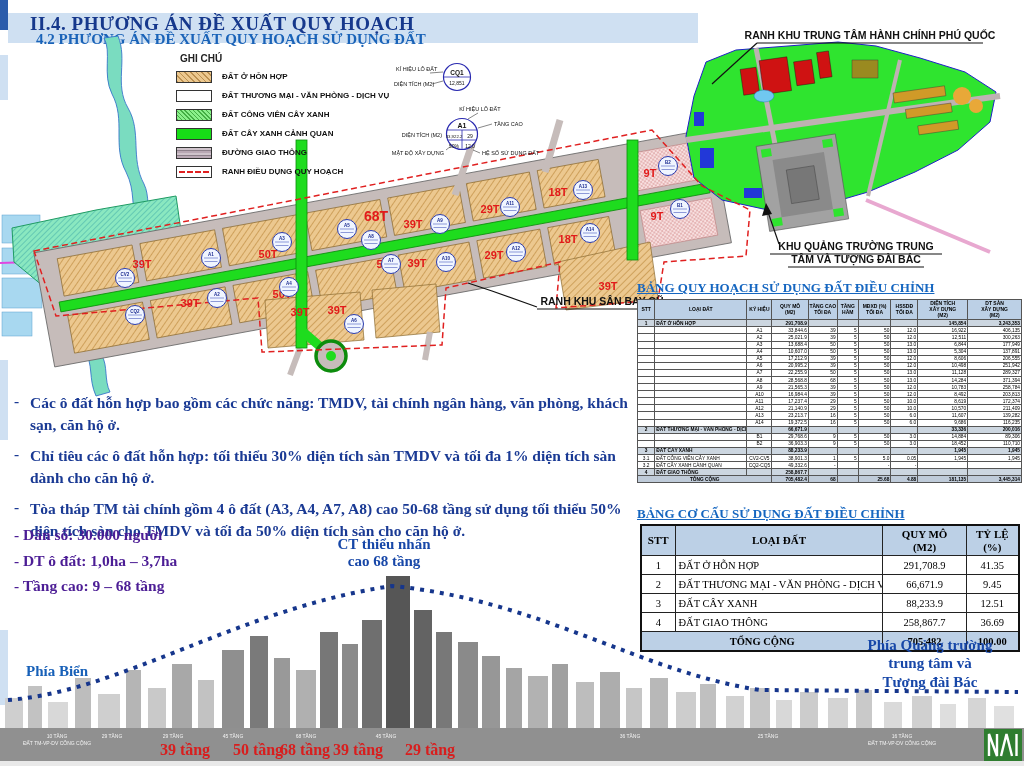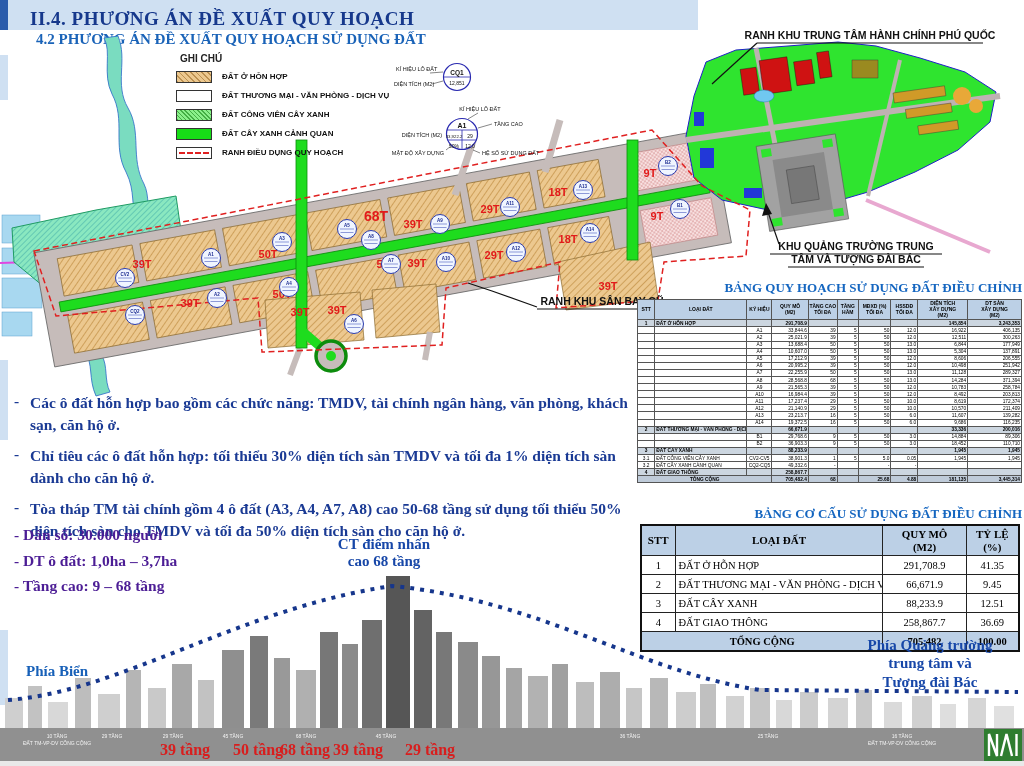--- a/index.html
+++ b/index.html
@@ -3,22 +3,22 @@
 <meta charset="utf-8">
 <style>
   html,body{margin:0;padding:0;background:#fff;}
   .slide{position:relative;width:1024px;height:766px;background:#fff;overflow:hidden;
          font-family:"Liberation Sans",sans-serif;}
   .edge{position:absolute;left:0;width:8px;}
   .edge.e1{top:0;height:30px;background:#2b5cab;}
   .edge.e2{top:55px;height:45px;background:#cfe0f2;}
   .edge.e3{top:360px;height:80px;background:#cfe0f2;}
   .edge.e4{top:630px;height:75px;background:#cfe0f2;}
-  .title-bar{position:absolute;left:8px;top:0;width:690px;height:30px;background:#cfe0f2;
-             display:flex;align-items:flex-end;padding-left:22px;box-sizing:border-box;}
+  .title-bar{position:absolute;left:8px;top:13px;width:690px;height:30px;background:#cfe0f2;
+             display:flex;align-items:flex-start;padding-left:22px;box-sizing:border-box;}
   .title-bar span{font:bold 19px "Liberation Serif",serif;color:#16388c;letter-spacing:.5px;}
   .subtitle{position:absolute;left:36px;top:31px;font:bold 15px "Liberation Serif",serif;color:#1a63b8;}
   .map-svg{position:absolute;left:0;top:28px;width:1024px;height:372px;}
   .sky-svg{position:absolute;left:0;top:560px;width:1024px;height:206px;}
   
   .legend{position:absolute;left:176px;top:53px;width:280px;}
   .lg-title{font:bold 10px "Liberation Sans",sans-serif;color:#222;margin:0 0 3px 4px;}
   .lg-row{display:flex;align-items:center;height:19px;}
   .sw{width:36px;height:12px;border:1px solid #333;margin-right:10px;flex:0 0 auto;box-sizing:border-box;}
   .sw-mixed-residential{background:#ecc88f repeating-linear-gradient(45deg,rgba(150,100,30,.55) 0 1px,transparent 1px 4px);}
@@ -37,21 +37,21 @@
   .b-m{width:16px;flex:0 0 auto;font:bold 15.5px "Liberation Serif",serif;color:#1a3a94;}
   .b-t{font:bold 15.5px "Liberation Serif",serif;color:#1a3a94;line-height:1.42;}
   .stats{position:absolute;left:14px;top:526px;width:340px;}
   .st-row{font:bold 15.5px "Liberation Serif",serif;color:#4c1d95;margin-bottom:7.5px;}
   .ct-label{position:absolute;left:302px;top:536px;width:164px;text-align:center;
             font:bold 15px "Liberation Serif",serif;color:#1747a8;line-height:1.15;}
   .sea-label{position:absolute;left:26px;top:663px;font:bold 15px "Liberation Serif",serif;color:#1760b8;}
   .footer-note{position:absolute;left:828px;top:636px;width:204px;text-align:center;
                font:bold 15px "Liberation Serif",serif;color:#1747a8;line-height:1.22;}
   
-  .t-title{position:absolute;width:385px;text-align:right;font:bold 13px "Liberation Serif",serif;color:#1566c0;}
+  .t-title{position:absolute;width:385px;text-align:left;font:bold 13px "Liberation Serif",serif;color:#1566c0;text-decoration:underline;}
   #t1-title{left:637px;top:280px;}
   #t2-title{left:637px;top:506px;}
   table{border-collapse:collapse;table-layout:fixed;}
   .t1{position:absolute;left:637px;top:299px;width:385px;background:#fff;border:1.2px solid #222;}
   .t1 th,.t1 td{border:0.5px solid #555;overflow:hidden;}
   .t1 th{background:#bcd0e6;font:bold 5px "Liberation Sans",sans-serif;white-space:pre-line;
          text-align:center;padding:1px 0;line-height:1.15;}
   .t1 td{font:4.8px "Liberation Sans",sans-serif;height:6.1px;padding:0 1px;white-space:nowrap;}
   .t1 td.n{text-align:right;}
   .t1 td.c{text-align:center;}
@@ -400,20 +400,24 @@
         </div>
         <div class="lg-row">
           <span class="sw sw-park"></span>
           <span class="lg-label">ĐẤT CÔNG VIÊN CÂY XANH</span>
         </div>
         <div class="lg-row">
           <span class="sw sw-landscape-green"></span>
           <span class="lg-label">ĐẤT CÂY XANH CẢNH QUAN</span>
         </div>
         <div class="lg-row">
+          <span class="sw sw-road"></span>
+          <span class="lg-label">ĐƯỜNG GIAO THÔNG</span>
+        </div>
+        <div class="lg-row">
           <span class="sw sw-boundary"></span>
           <span class="lg-label">RANH ĐIỀU DỤNG QUY HOẠCH</span>
         </div>
       </div>
   </div>
 
   <div class="bullets" id="bullets">
       <div class="b-row">
         <span class="b-m">-</span>
         <span class="b-t">Các ô đất hỗn hợp bao gồm các chức năng: TMDV, tài chính ngân hàng, văn phòng, khách sạn, căn hộ ở.</span>
@@ -427,21 +431,21 @@
         <span class="b-t">Tòa tháp TM tài chính gồm 4 ô đất (A3, A4, A7, A8) cao 50-68 tầng sử dụng tối thiểu 50% diện tích sàn cho TMDV và tối đa 50% diện tích sàn cho căn hộ ở.</span>
       </div>
     </div>
   <div class="stats" id="stats">
       <div class="st-row">- Dân số: 30.000 người</div>
       <div class="st-row">- DT ô đất: 1,0ha – 3,7ha</div>
       <div class="st-row">- Tầng cao: 9 – 68 tầng</div>
     </div>
 
   <div class="ct-label">
-    <div>CT điểm nhấn</div>
+    <div>CT thiểu nhấn</div>
     <div>cao 68 tầng</div>
   </div>
   <div class="sea-label">Phía Biển</div>
 
   <div class="t-title" id="t1-title">BẢNG QUY HOẠCH SỬ DỤNG ĐẤT ĐIỀU CHỈNH</div>
   <table class="t1">
     <colgroup id="t1-cols">
         <col style="width: 4.5%;">
         <col style="width: 24%;">
         <col style="width: 6.5%;">

